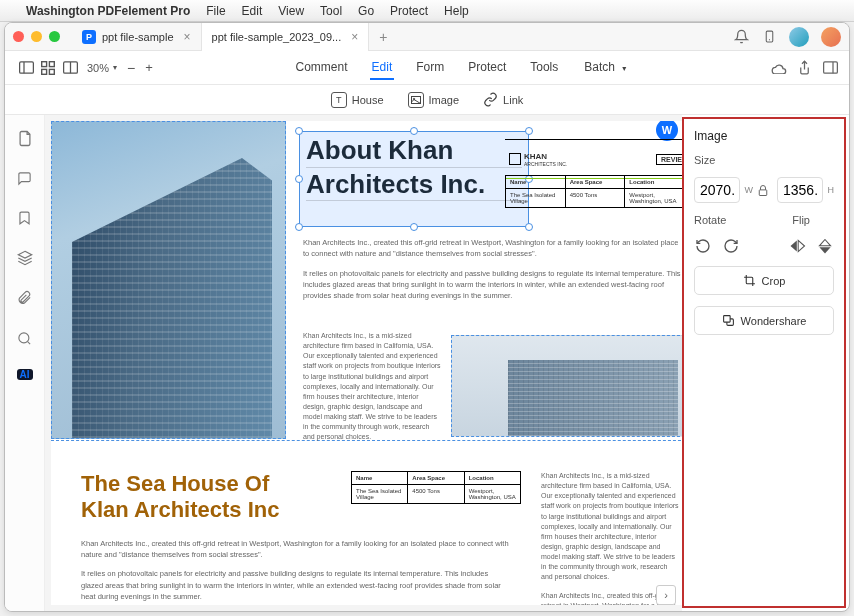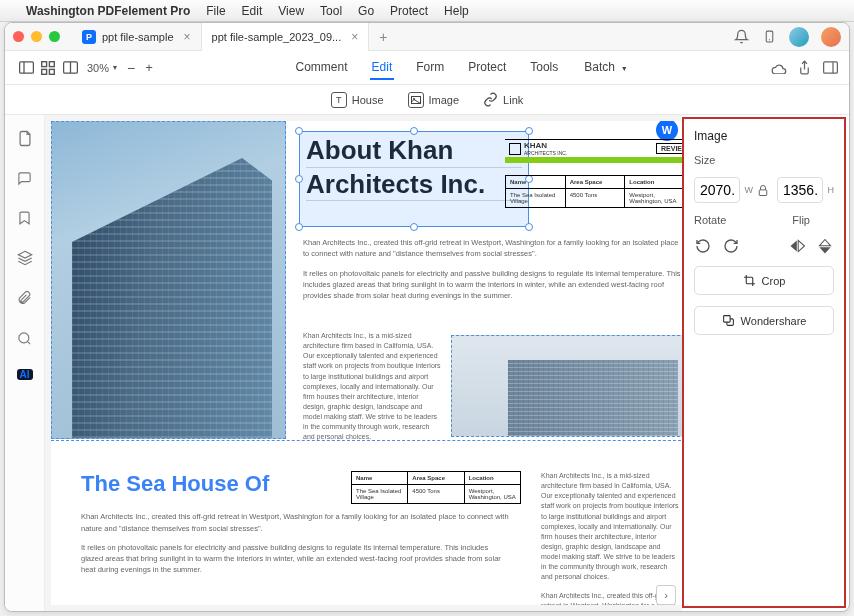--- a/index.html
+++ b/index.html
@@ -58,21 +58,21 @@
 .building-shape::after { content:""; position:absolute; inset:0; background:repeating-linear-gradient(0deg, rgba(255,255,255,0.15) 0 2px, transparent 2px 7px), repeating-linear-gradient(90deg, rgba(255,255,255,0.08) 0 1px, transparent 1px 6px); }
 
 .selectbox { position:absolute; left:248px; top:10px; width:230px; height:96px; border:1px solid #4a90e2; background:rgba(106,164,255,0.18); }
 .sel-handle { position:absolute; width:8px; height:8px; background:#fff; border:1.5px solid #4a90e2; border-radius:50%; }
 .sh-tl{top:-5px;left:-5px}.sh-t{top:-5px;left:calc(50% - 4px)}.sh-tr{top:-5px;right:-5px}
 .sh-l{top:calc(50% - 4px);left:-5px}.sh-r{top:calc(50% - 4px);right:-5px}
 .sh-bl{bottom:-5px;left:-5px}.sh-b{bottom:-5px;left:calc(50% - 4px)}.sh-br{bottom:-5px;right:-5px}
 .about-title { font-family: Georgia, serif; font-size:26px; font-weight:700; color:#1c2b3b; line-height:1.25; padding:2px 6px; }
 .about-title span { display:block; border-bottom:1px solid rgba(0,0,0,0.15); }
 
-.logo-strip { position:absolute; left:454px; top:18px; right:0; height:24px; border-top:1px solid #000; border-bottom:6px solid #84cc16; display:flex; align-items:center; font-size:8px; font-weight:700; padding:0 4px; }
+.logo-strip { position:absolute; left:454px; top:18px; right:0; height:40px; border-top:1px solid #000; border-bottom:1px solid #84cc16; display:flex; align-items:center; font-size:8px; font-weight:700; padding:0 4px; }
 .logo-khan { display:flex; gap:3px; align-items:center; }
 .logo-sq { width:12px; height:12px; border:1px solid #000; }
 .review-badge { border:1px solid #000; padding:1px 4px; font-size:7px; margin-left:auto; }
 
 .mini-table { position:absolute; left:454px; top:54px; right:6px; border:1px solid #000; font-size:6px; }
 .mini-table .row { display:flex; }
 .mini-table .cell { flex:1; border-right:1px solid #000; padding:3px 4px; }
 .mini-table .cell:last-child{border-right:none;}
 .mini-table .hdr { font-weight:700; border-bottom:1px solid #000; }
 
@@ -82,21 +82,21 @@
 .badge-circle { position:absolute; left:603px; top:-4px; width:26px; height:26px; background:#0e6fff; border-radius:50%; border:2px solid #fff; display:flex; align-items:center; justify-content:center; color:#fff; font-size:11px; font-weight:700; }
 
 .small-build { position:absolute; left:400px; top:214px; width:234px; height:102px; border:1px dashed #4a90e2; background:linear-gradient(#dfe7ee,#c8d5e0); overflow:hidden; }
 .small-build-shape { position:absolute; bottom:0; right:6px; width:170px; height:76px; background:linear-gradient(90deg,#6c859b,#8aa0b3); }
 .small-build-shape::after { content:""; position:absolute; inset:0; background:repeating-linear-gradient(0deg, rgba(255,255,255,0.25) 0 1px, transparent 1px 4px), repeating-linear-gradient(90deg, rgba(0,0,0,0.08) 0 1px, transparent 1px 5px); }
 
 .col-text { position:absolute; left:252px; top:210px; width:140px; font-size:7px; color:#666; line-height:1.45; }
 
 
 .page-bottom { position:absolute; left:0; top:330px; right:0; padding:20px 30px; }
-.sea-title { font-family: Georgia, serif; font-size:22px; font-weight:700; color:#3b82f6; line-height:1.2; width:250px; }
+.sea-title { font-family: Georgia, serif; font-size:22px; font-weight:700; color:#a16207; line-height:1.2; width:250px; }
 .bottom-table { position:absolute; left:300px; top:20px; width:170px; border:1px solid #000; font-size:6px; }
 .bottom-right { position:absolute; left:490px; top:20px; right:10px; font-size:7px; color:#666; line-height:1.45; }
 .bottom-body { margin-top:14px; font-size:7.5px; color:#666; line-height:1.5; width:430px; }
 
 .scroll-btn { position:absolute; right:6px; bottom:6px; width:20px; height:20px; border:1px solid #ccc; border-radius:3px; background:#fff; display:flex; align-items:center; justify-content:center; color:#666; font-size:11px; }
 
 
 .rightpanel { width:164px; background:#fff; border:2px solid #c0302f; margin:2px 3px 3px 0; display:flex; flex-direction:column; padding:10px 10px; gap:11px; }
 .rp-title { font-size:12px; font-weight:500; color:#222; }
 .rp-thumb { width:70px; height:44px; margin:4px auto 0; background:linear-gradient(160deg,#9dc0da,#bcd4e4); position:relative; overflow:hidden; }
@@ -350,20 +350,21 @@
           <div class="col-text">Khan Architects Inc., is a mid-sized architecture firm based in California, USA. Our exceptionally talented and experienced staff work on projects from boutique interiors to large institutional buildings and airport complexes, locally and internationally. Our firm houses their architecture, interior design, graphic design, landscape and model making staff. We strive to be leaders in the community through work, research and personal choices.</div>
 
           <div class="small-build">
             <div class="small-build-shape"></div>
           </div>
         </div>
 
         <div class="page-bottom">
           <div class="sea-title">
             <div>The Sea House Of</div>
+            <div>Klan Architects Inc</div>
           </div>
           <div class="bottom-table mini-table" style="position:absolute">
             <div class="row hdr">
               <div class="cell">Name</div>
               <div class="cell">Area Space</div>
               <div class="cell">Location</div>
             </div>
             <div class="row">
               <div class="cell">The Sea Isolated Village</div>
               <div class="cell">4500 Tons</div>

